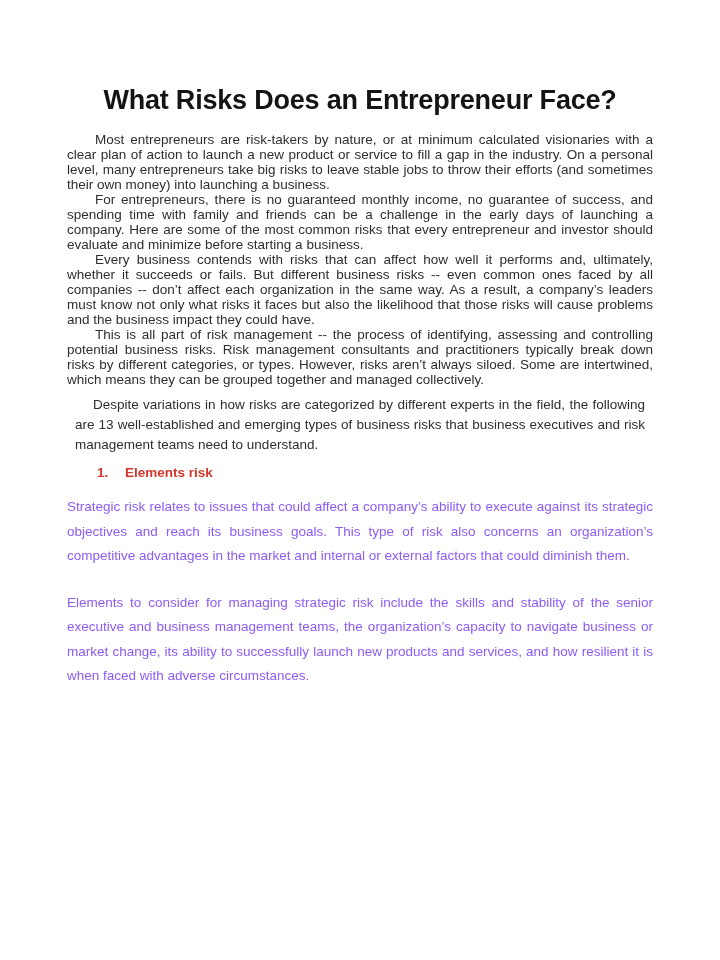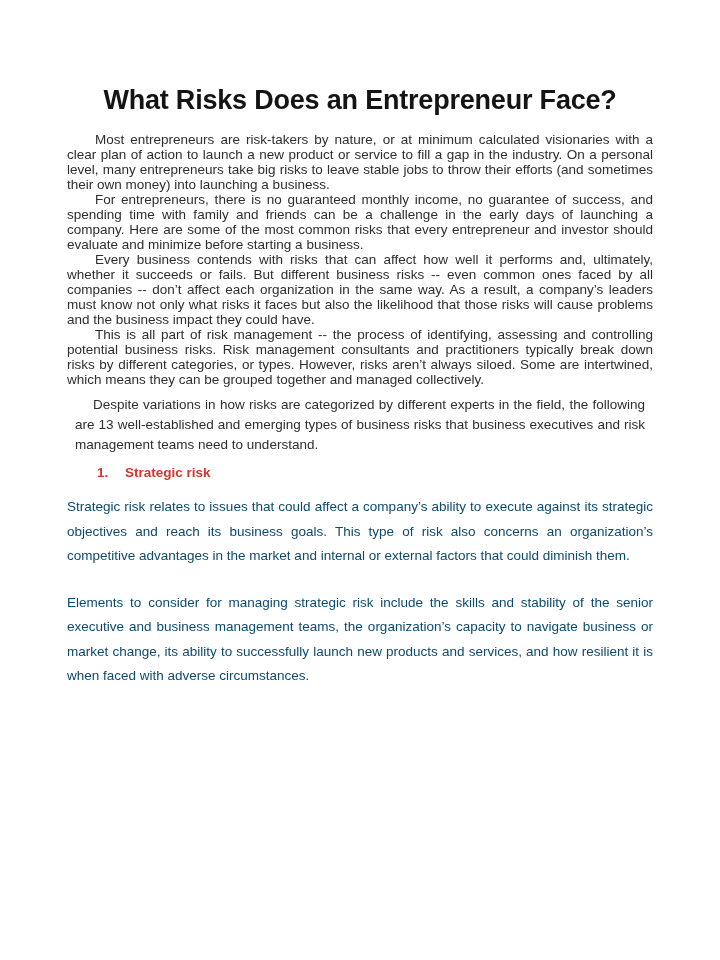--- a/index.html
+++ b/index.html
@@ -62,21 +62,21 @@
   .numbered-heading .num {
     display: inline-block;
     min-width: 16px;
     margin-right: 12px;
   }
   .section-paragraph {
     margin: 0;
     font-size: 13.5px;
     line-height: 24.5px;
     text-align: justify;
-    color: #0c4a6e;
+    color: #8b5cf6;
   }
   .section-paragraph + .section-paragraph {
     margin-top: 22px;
   }
 </style>
 </head>
 <body>
 
 <div class="page">
 
@@ -86,21 +86,21 @@
   <div class="intro-section">
     <p class="intro-paragraph">Most entrepreneurs are risk-takers by nature, or at minimum calculated visionaries with a clear plan of action to launch a new product or service to fill a gap in the industry. On a personal level, many entrepreneurs take big risks to leave stable jobs to throw their efforts (and sometimes their own money) into launching a business.</p>
     <p class="intro-paragraph">For entrepreneurs, there is no guaranteed monthly income, no guarantee of success, and spending time with family and friends can be a challenge in the early days of launching a company. Here are some of the most common risks that every entrepreneur and investor should evaluate and minimize before starting a business.</p>
     <p class="intro-paragraph">Every business contends with risks that can affect how well it performs and, ultimately, whether it succeeds or fails. But different business risks -- even common ones faced by all companies -- don’t affect each organization in the same way. As a result, a company’s leaders must know not only what risks it faces but also the likelihood that those risks will cause problems and the business impact they could have.</p>
     <p class="intro-paragraph">This is all part of risk management -- the process of identifying, assessing and controlling potential business risks. Risk management consultants and practitioners typically break down risks by different categories, or types. However, risks aren’t always siloed. Some are intertwined, which means they can be grouped together and managed collectively.</p>
   </div>
 
   <p class="lead-paragraph">Despite variations in how risks are categorized by different experts in the field, the following are 13 well-established and emerging types of business risks that business executives and risk management teams need to understand.</p>
 
   <div class="numbered-heading" style="color: rgb(210, 55, 43);">
-    <span class="num">1.</span><span>Strategic risk</span>
+    <span class="num">1.</span><span>Elements risk</span>
   </div>
 
   <div class="section">
     <p class="section-paragraph">Strategic risk relates to issues that could affect a company’s ability to execute against its strategic objectives and reach its business goals. This type of risk also concerns an organization’s competitive advantages in the market and internal or external factors that could diminish them.</p>
     <p class="section-paragraph">Elements to consider for managing strategic risk include the skills and stability of the senior executive and business management teams, the organization’s capacity to navigate business or market change, its ability to successfully launch new products and services, and how resilient it is when faced with adverse circumstances.</p>
   </div>
 
 </div>
 
 </body></html>

